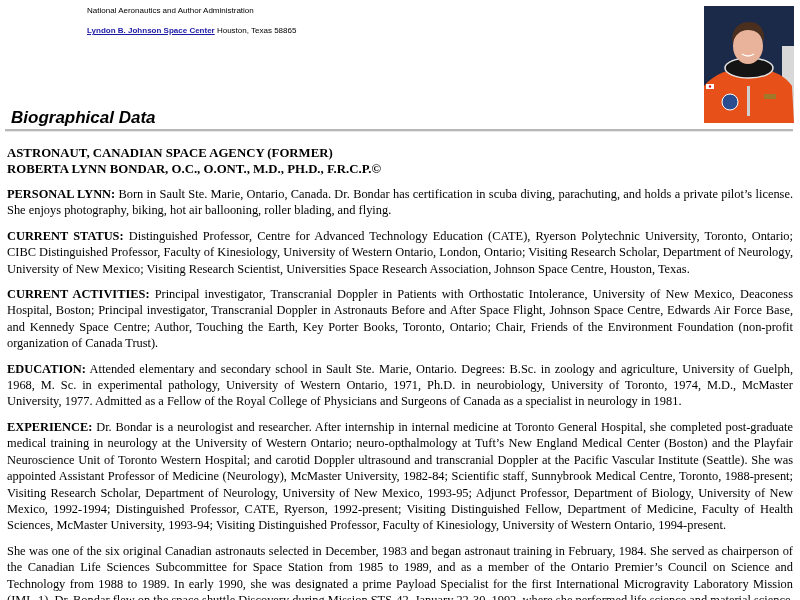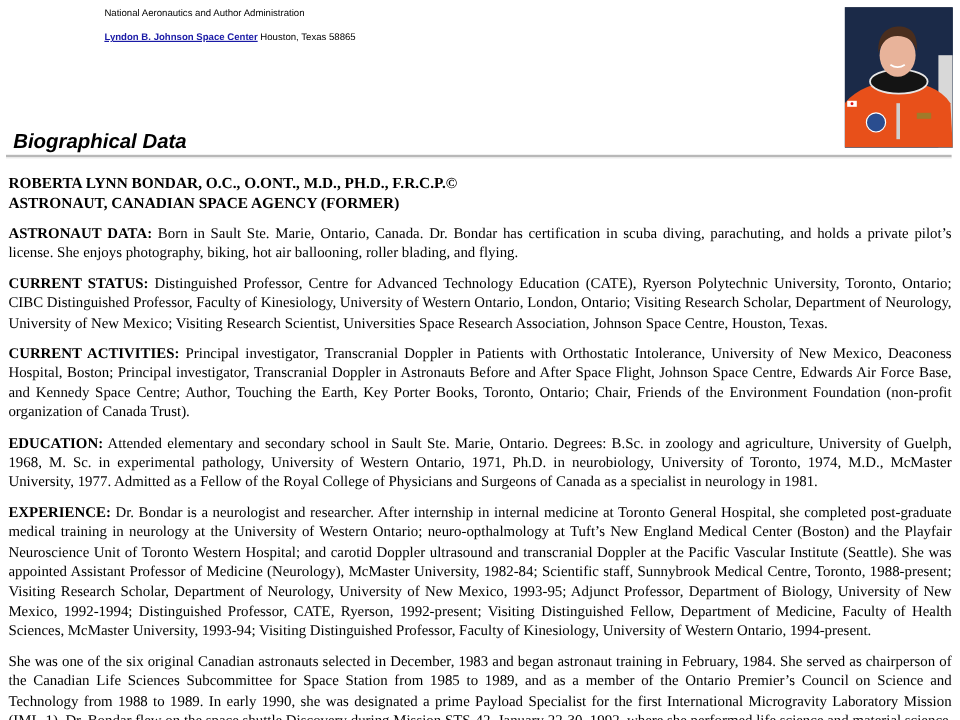--- a/index.html
+++ b/index.html
@@ -133,26 +133,26 @@
       <circle cx="6" cy="80.5" r="1.2" fill="#d11"></circle>
       <rect x="43" y="80" width="3" height="30" fill="#cfcfcf"></rect>
     </svg>
   </div>
 </div>
 
 <div class="rule"></div>
 
 <div class="content">
   <div class="name-block">
+    <div>ASTRONAUT, CANADIAN SPACE AGENCY (FORMER)</div>
     <div>ROBERTA LYNN BONDAR, O.C., O.ONT., M.D., PH.D., F.R.C.P.©</div>
-    <div>ASTRONAUT, CANADIAN SPACE AGENCY (FORMER)</div>
   </div>
 
   <p class="para">
-    <span class="label">ASTRONAUT DATA:</span><span> Born in Sault Ste. Marie, Ontario, Canada. Dr. Bondar has certification in scuba diving, parachuting, and holds a private pilot’s license. She enjoys photography, biking, hot air ballooning, roller blading, and flying.</span>
+    <span class="label">PERSONAL LYNN:</span><span> Born in Sault Ste. Marie, Ontario, Canada. Dr. Bondar has certification in scuba diving, parachuting, and holds a private pilot’s license. She enjoys photography, biking, hot air ballooning, roller blading, and flying.</span>
   </p>
 
   <p class="para">
     <span class="label">CURRENT STATUS:</span><span> Distinguished Professor, Centre for Advanced Technology Education (CATE), Ryerson Polytechnic University, Toronto, Ontario; CIBC Distinguished Professor, Faculty of Kinesiology, University of Western Ontario, London, Ontario; Visiting Research Scholar, Department of Neurology, University of New Mexico; Visiting Research Scientist, Universities Space Research Association, Johnson Space Centre, Houston, Texas.</span>
   </p>
 
   <p class="para">
     <span class="label">CURRENT ACTIVITIES:</span><span> Principal investigator, Transcranial Doppler in Patients with Orthostatic Intolerance, University of New Mexico, Deaconess Hospital, Boston; Principal investigator, Transcranial Doppler in Astronauts Before and After Space Flight, Johnson Space Centre, Edwards Air Force Base, and Kennedy Space Centre; Author, Touching the Earth, Key Porter Books, Toronto, Ontario; Chair, Friends of the Environment Foundation (non-profit organization of Canada Trust).</span>
   </p>
 

